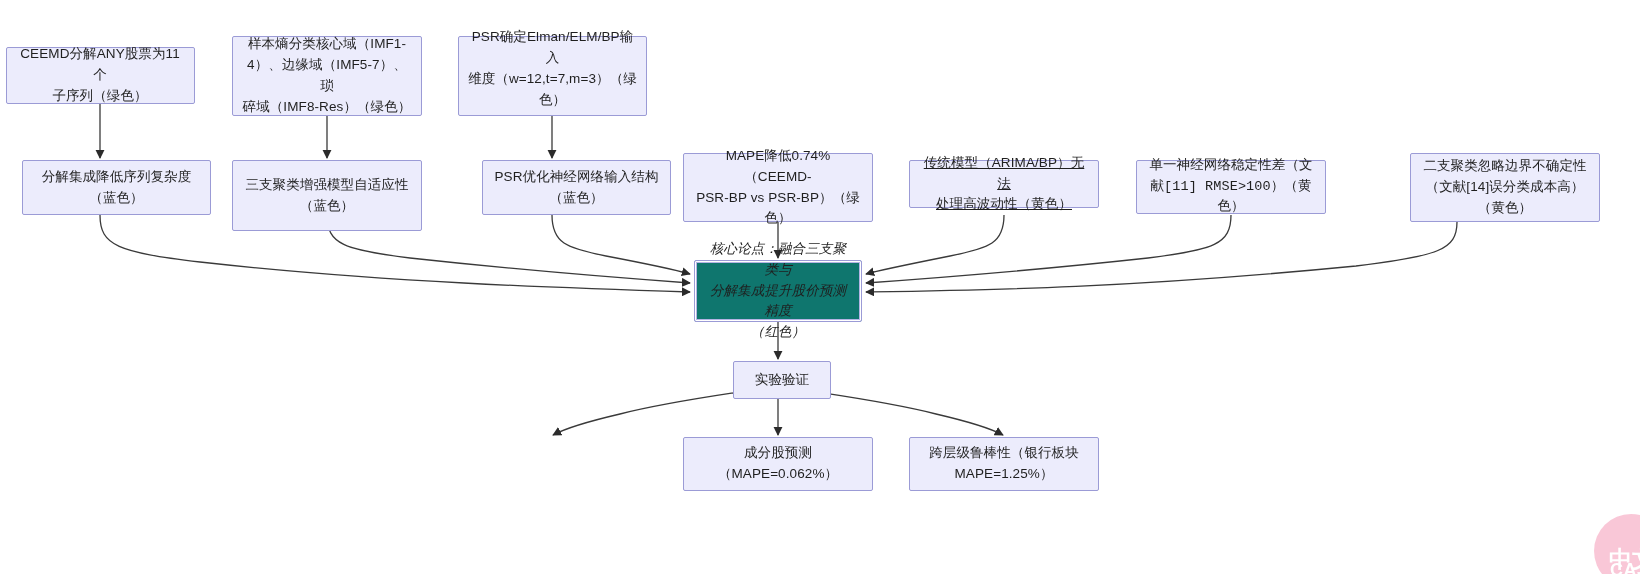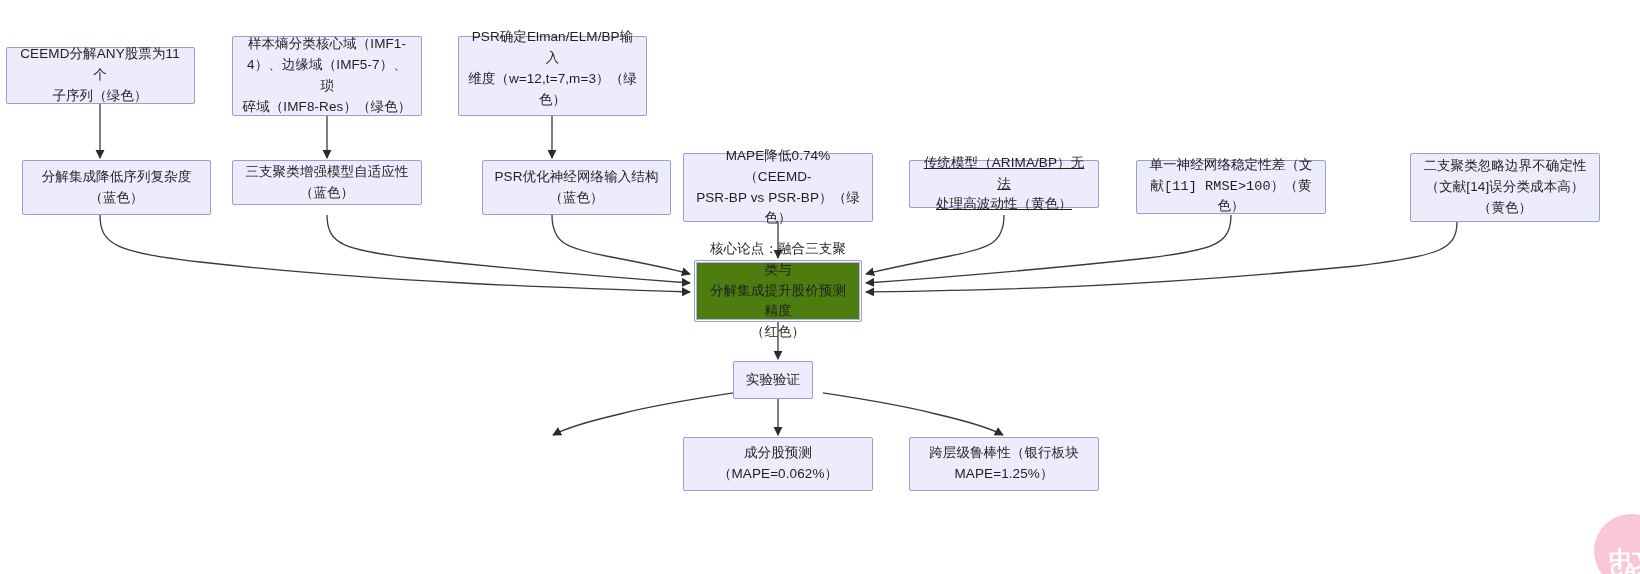--- a/index.html
+++ b/index.html
@@ -42,24 +42,25 @@
     line-height: 1.55;
     padding: 4px 9px;
     letter-spacing: 0.1px;
   }
   .node .label {
     display: block;
     width: 100%;
     white-space: pre-line;
   }
   .node.core {
-    background: #4d7c0f;
+    background: #0f766e;
     border: 1px solid #9B9BD6;
     box-shadow: inset 0 0 0 1px #ffffff, inset 0 0 0 2px #B4B4E4;
     padding: 8px 12px;
+    font-style: italic;
   }
   .watermark {
     position: absolute;
     width: 74px;
     height: 74px;
     border-radius: 50%;
     background: #F6A6C0;
     opacity: 0.62;
     display: flex;
     align-items: center;
@@ -137,21 +138,21 @@
     <span class="label">PSR确定Elman/ELM/BP输入
 维度（w=12,t=7,m=3）（绿
 色）</span>
   </div>
 
   <div class="node" style="left:6px; top:160px; width:189px; height:55px;margin-left:16px;">
     <span class="label">分解集成降低序列复杂度
 （蓝色）</span>
   </div>
 
-  <div class="node" style="left:232px; top:160px; width:190px; height:45px;">
+  <div class="node" style="left:232px; top:160px; width:190px; height:71px;">
     <span class="label">三支聚类增强模型自适应性
 （蓝色）</span>
   </div>
 
   <div class="node" style="left:458px; top:160px; width:189px; height:55px;margin-left:24px;">
     <span class="label">PSR优化神经网络输入结构
 （蓝色）</span>
   </div>
 
   <div class="node" style="left:683px; top:153px; width:190px; height:69px;">
@@ -175,21 +176,21 @@
 （文献[14]误分类成本高）
 （黄色）</span>
   </div>
 
   <div class="node core" style="left:694px; top:260px; width:168px; height:62px;">
     <span class="label">核心论点：融合三支聚类与
 分解集成提升股价预测精度
 （红色）</span>
   </div>
 
-  <div class="node" style="left:733px; top:361px; width:80px; height:38px;">
+  <div class="node" style="left:733px; top:361px; width:98px; height:38px;">
     <span class="label">实验验证</span>
   </div>
 
 
   <div class="node" style="left:683px; top:437px; width:190px; height:54px;">
     <span class="label">成分股预测
 （MAPE=0.062%）</span>
   </div>
 
   <div class="node" style="left:909px; top:437px; width:190px; height:54px;">

